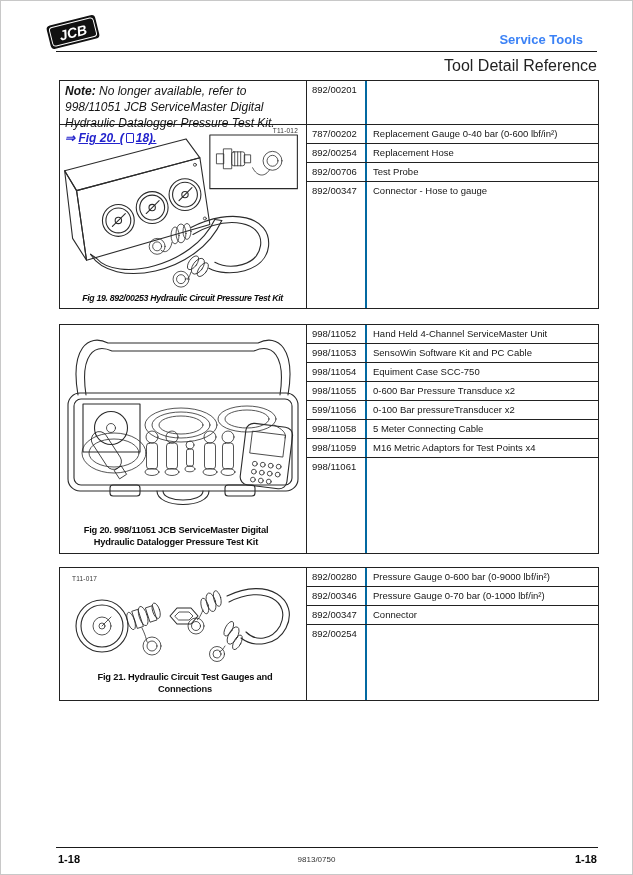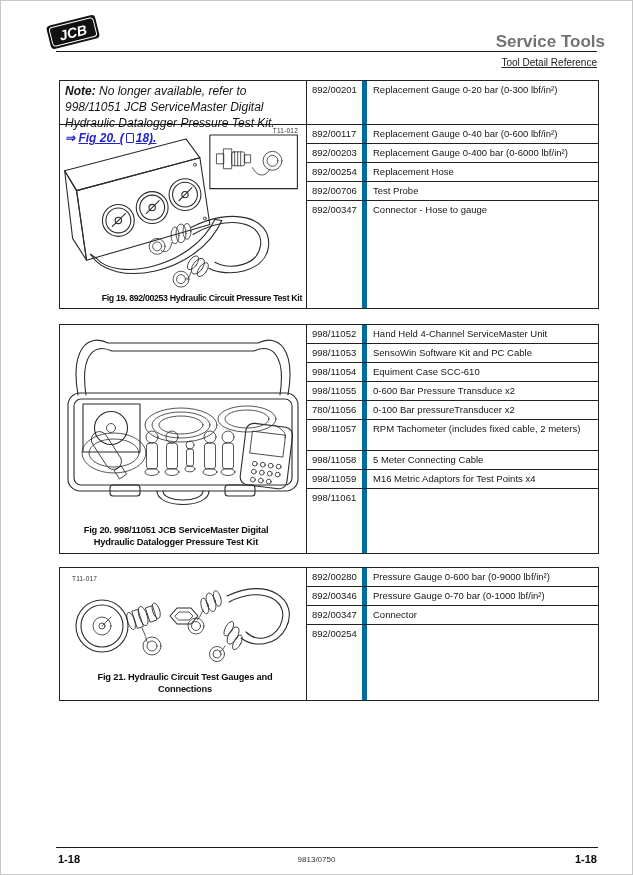--- a/index.html
+++ b/index.html
@@ -3,46 +3,46 @@
 <meta charset="utf-8">
 <style>
   html,body{margin:0;padding:0;background:#fff;}
   .page{
     position:relative;width:633px;height:875px;background:#fff;
     font-family:"Liberation Sans",sans-serif;color:#111;
     border:1px solid #c8c8c8;box-sizing:border-box;overflow:hidden;
   }
   
   .logo{position:absolute;left:40px;top:10px;width:64px;height:42px;}
-  .hdr-title{position:absolute;right:27px;top:31px;font-size:17px;font-weight:bold;color:#737373;}
+  .hdr-title{position:absolute;right:49px;top:31px;font-size:13px;font-weight:bold;color:#3b82f6;}
   .hdr-rule{position:absolute;left:55px;right:35px;top:50px;height:0;border-top:1.6px solid #1a1a1a;}
-  .hdr-sub{position:absolute;right:35px;top:56px;font-size:10px;color:#222;text-decoration:underline;}
+  .hdr-sub{position:absolute;right:35px;top:56px;font-size:16px;color:#222;}
   
   .section{position:absolute;left:58px;width:540px;border:1px solid #222;display:flex;box-sizing:border-box;background:#fff;}
   .s1{top:79px;height:229px;}
   .s2{top:323px;height:230px;}
   .s3{top:566px;height:134px;}
   .leftcell{width:247px;min-width:247px;border-right:1px solid #222;display:flex;flex-direction:column;position:relative;box-sizing:border-box;}
   .rightcol{flex:1;display:flex;flex-direction:column;min-width:0;}
   .trow{display:flex;border-bottom:1px solid #222;box-sizing:border-box;align-items:stretch;}
   .trow.fill{border-bottom:none;flex:1;}
-  .tpart{width:60px;min-width:60px;border-right:5px solid #0369a1;padding:3px 2px 0 5px;box-sizing:border-box;font-size:9.5px;color:#151515;}
+  .tpart{width:60px;min-width:60px;border-right:2px solid #0369a1;padding:3px 2px 0 5px;box-sizing:border-box;font-size:9.5px;color:#151515;}
   .tdesc{flex:1;padding:3px 5px 2px 6px;font-size:9.5px;line-height:1.32;color:#151515;min-width:0;}
   
   .note{font-size:12px;font-style:italic;line-height:1.32;padding:3px 5px;border-bottom:1px solid #222;height:44px;box-sizing:border-box;color:#151515;}
   .note .nlabel{font-weight:bold;}
   .link{color:#2323cc;font-weight:bold;cursor:pointer;white-space:nowrap;}
   .link .u{text-decoration:underline;}
   .pgicon{display:inline-block;width:6px;height:8px;border:1px solid #2323cc;margin:0 2px -1px 2px;border-radius:1px;}
   
   .figwrap{flex:1;position:relative;overflow:hidden;}
   .figsvg{position:absolute;left:0;top:0;width:100%;height:100%;}
   .caption{position:absolute;left:4px;right:4px;bottom:4px;text-align:center;font-weight:bold;
            font-size:9.3px;letter-spacing:-0.2px;line-height:1.35;color:#0d0d0d;}
-  .caption.oneline{white-space:nowrap;font-size:8.8px;letter-spacing:-0.35px;text-align:right;left:3px;bottom:3px;}
+  .caption.oneline{white-space:nowrap;font-size:8.8px;letter-spacing:-0.35px;text-align:center;left:3px;bottom:3px;font-style:italic;}
   .figlabel{position:absolute;font-size:6.5px;color:#333;letter-spacing:0.2px;}
   .lbl-t11012{top:2px;right:8px;}
   .lbl-t11017{top:7px;left:12px;}
   
   .ftr-rule{position:absolute;left:55px;right:34px;top:846px;border-top:1.4px solid #1a1a1a;}
   .ftr-left{position:absolute;left:57px;top:852px;font-size:11px;font-weight:bold;color:#0a0a0a;}
   .ftr-right{position:absolute;right:35px;top:852px;font-size:11px;font-weight:bold;color:#0a0a0a;}
   .ftr-center{position:absolute;left:0;right:0;top:854px;text-align:center;font-size:8px;color:#333;}
   .art{stroke:#2b2b2b;fill:none;stroke-width:1.1;stroke-linejoin:round;stroke-linecap:round;}
   .art .thin{stroke-width:0.8;}
@@ -134,29 +134,24 @@
             </g>
           </g>
         </svg>
         <div class="figlabel lbl-t11012">T11-012</div>
         <div class="caption oneline">Fig 19. 892/00253 Hydraulic Circuit Pressure Test Kit</div>
       </div>
     </div>
     <div class="rightcol">
       <div class="trow" style="height:44px">
         <div class="tpart">892/00201</div>
-        <div class="tdesc">Replacement Gauge 0-20 bar (0-300 lbf/in²)</div>
-      </div>
-      <div class="trow" style="height:19px">
-        <div class="tpart">892/00117</div>
+      </div>
+      <div class="trow" style="height:19px">
+        <div class="tpart">787/00202</div>
         <div class="tdesc">Replacement Gauge 0-40 bar (0-600 lbf/in²)</div>
-      </div>
-      <div class="trow" style="height:19px">
-        <div class="tpart">892/00203</div>
-        <div class="tdesc">Replacement Gauge 0-400 bar (0-6000 lbf/in²)</div>
       </div>
       <div class="trow" style="height:19px">
         <div class="tpart">892/00254</div>
         <div class="tdesc">Replacement Hose</div>
       </div>
       <div class="trow" style="height:19px">
         <div class="tpart">892/00706</div>
         <div class="tdesc">Test Probe</div>
       </div>
       <div class="trow fill">
@@ -251,33 +246,29 @@
       <div class="trow" style="height:19px">
         <div class="tpart">998/11052</div>
         <div class="tdesc">Hand Held 4-Channel ServiceMaster Unit</div>
       </div>
       <div class="trow" style="height:19px">
         <div class="tpart">998/11053</div>
         <div class="tdesc">SensoWin Software Kit and PC Cable</div>
       </div>
       <div class="trow" style="height:19px">
         <div class="tpart">998/11054</div>
-        <div class="tdesc">Equiment Case SCC-610</div>
+        <div class="tdesc">Equiment Case SCC-750</div>
       </div>
       <div class="trow" style="height:19px">
         <div class="tpart">998/11055</div>
         <div class="tdesc">0-600 Bar Pressure Transduce x2</div>
       </div>
       <div class="trow" style="height:19px">
-        <div class="tpart">780/11056</div>
+        <div class="tpart">599/11056</div>
         <div class="tdesc">0-100 Bar pressureTransducer x2</div>
-      </div>
-      <div class="trow" style="height:31px">
-        <div class="tpart">998/11057</div>
-        <div class="tdesc">RPM Tachometer (includes fixed cable, 2 meters)</div>
       </div>
       <div class="trow" style="height:19px">
         <div class="tpart">998/11058</div>
         <div class="tdesc">5 Meter Connecting Cable</div>
       </div>
       <div class="trow" style="height:19px">
         <div class="tpart">998/11059</div>
         <div class="tdesc">M16 Metric Adaptors for Test Points x4</div>
       </div>
       <div class="trow fill">

